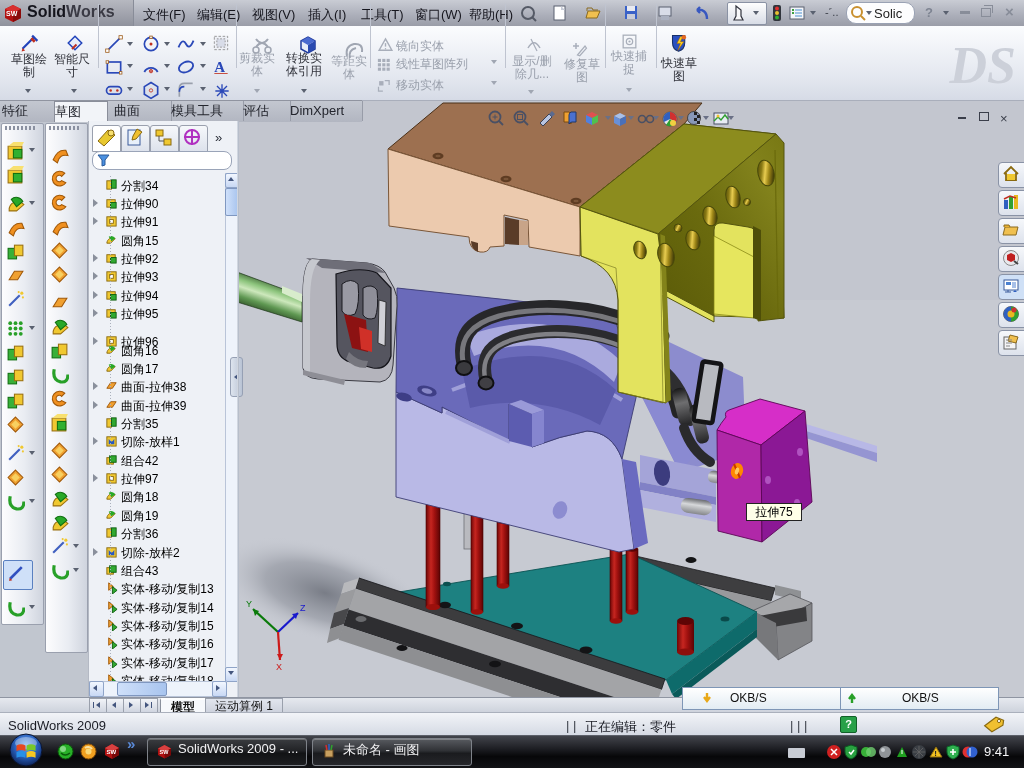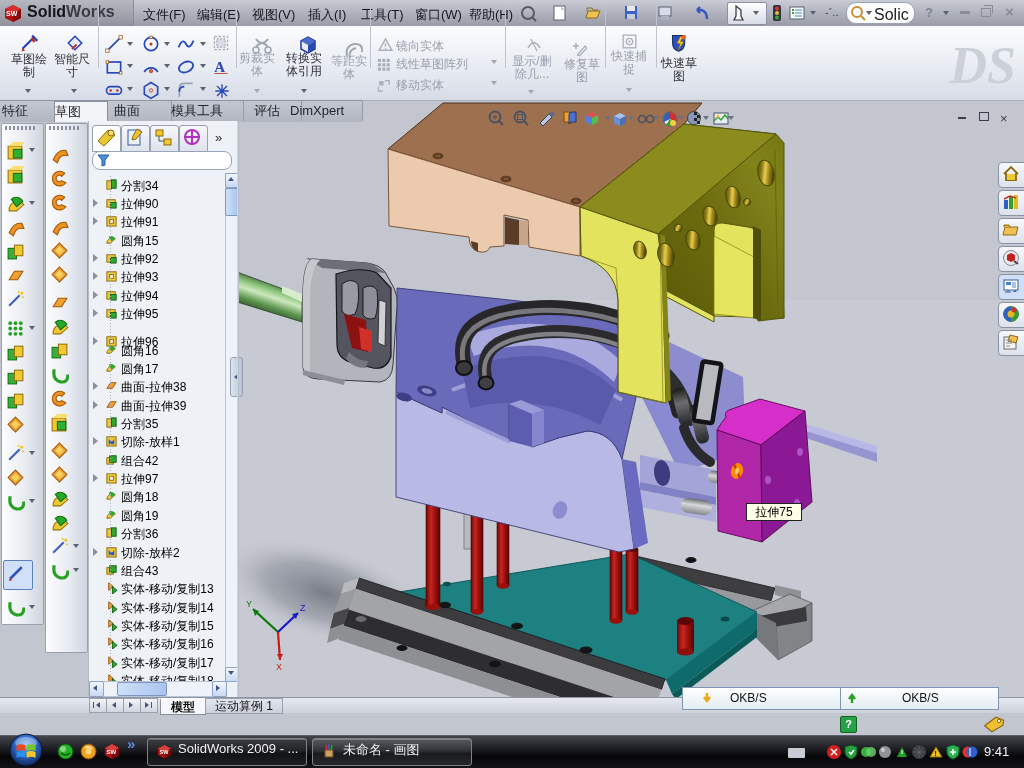--- a/index.html
+++ b/index.html
@@ -317,21 +317,21 @@
       <rect x="4" y="8" width="2" height="2" fill="#40a040"></rect>
     </svg>
 <div class="abs dd" style="left:810px;top:11px"></div>
 <div class="abs" style="left:825px;top:6px;font-size:11px;color:#3a3e48">-˹..</div>
 <div class="abs" style="left:846px;top:2px;width:67px;height:20px;background:#fdfdfe;border:1px solid #9aa2b4;border-radius:10px"></div>
 <svg class="abs" style="left:849px;top:4px" width="18" height="18" viewBox="0 0 18 18">
       <circle cx="8" cy="8" r="5" fill="none" stroke="#c89030" stroke-width="2"></circle>
       <line x1="12" y1="12" x2="16" y2="16" stroke="#c89030" stroke-width="2"></line>
     </svg>
 <div class="abs dd" style="left:866px;top:11px"></div>
-<div class="abs" style="left:874px;top:6px;font-size:16px;color:#222">Solic</div>
+<div class="abs" style="left:874px;top:6px;font-size:13px;color:#222">Solic</div>
 <div class="abs" style="left:925px;top:5px;font-size:13px;font-weight:bold;color:#7e8492">?</div>
 <div class="abs dd" style="left:943px;top:11px"></div>
 <div class="abs" style="left:1005px;top:3px;font-size:15px;font-weight:bold;color:#888d99">×</div>
 <div class="abs" style="left:960px;top:11px;width:10px;height:3px;background:#888d99"></div>
 <div class="abs" style="left:981px;top:8px;width:8px;height:7px;border:1.5px solid #888d99;background:transparent"></div>
     <div class="abs" style="left:984px;top:5px;width:8px;height:7px;border:1.5px solid #888d99;border-bottom:none;border-left:none"></div>
 <div id="toolbar" class="abs"></div>
 <svg class="abs" style="left:19px;top:33px" width="21" height="21" viewBox="0 0 24 24">
       <path d="M4,18 L18,4 M15,3 l6,6" stroke="#2244bb" stroke-width="2.5" fill="none"></path>
       <path d="M3,21 l4,-1 -3,-3 Z" fill="#c03020"></path>
@@ -488,21 +488,21 @@
       <circle cx="17" cy="6" r="2.5" fill="#e86820"></circle>
     </svg>
 <div class="tbtxt" style="left:656px;top:57px;width:46px">快速草
 图</div>
 <div id="ds" class="abs">DS</div>
 <div id="tabrow" class="abs"></div>
 <div class="ctab" style="left:2px;width:60px">特征</div>
 <div class="ctab ctabact" style="left:54px;width:52px">草图</div>
 <div class="ctab" style="left:114px;width:57px">曲面</div>
 <div class="ctab" style="left:171px;width:72px">模具工具</div>
-<div class="ctab" style="left:254px;width:47px">评估</div>
+<div class="ctab" style="left:243px;width:47px">评估</div>
 <div class="ctab" style="left:290px;width:72px">DimXpert</div>
 <div class="vtb abs" style="left:1px;top:123px;height:500px"></div>
 <div class="vtb abs" style="left:45px;top:123px;height:528px"></div>
 <div class="grip abs" style="left:5px;top:126px"></div>
 <div class="grip abs" style="left:49px;top:126px"></div>
 <svg class="icon" style="left:6px;top:141px" viewBox="0 0 18 18">
       <rect x="2" y="5" width="13" height="12" fill="#f0c830" stroke="#9a7010"></rect>
       <polygon points="2,5 7,1 17,1 15,5" fill="#f8e070"></polygon>
       <rect x="7" y="8" width="8" height="8" fill="#30b030" stroke="#107010"></rect>
     </svg>
@@ -1045,20 +1045,26 @@
 <div class="netc" style="left:682px"></div>
     <div class="netc" style="left:840px"></div>
 <svg class="abs" style="left:700px;top:691px" width="14" height="14" viewBox="0 0 14 14">
       <path d="M7,2 v7 M4,6 l3,4 3,-4" stroke="#e8a818" stroke-width="2.4" fill="none"></path>
     </svg>
 <div class="abs" style="left:730px;top:691px;font-size:12px;color:#111">OKB/S</div>
 <svg class="abs" style="left:845px;top:691px" width="14" height="14" viewBox="0 0 14 14">
       <path d="M7,12 v-7 M4,8 l3,-4 3,4" stroke="#28a028" stroke-width="2.4" fill="none"></path>
     </svg>
 <div class="abs" style="left:902px;top:691px;font-size:12px;color:#111">OKB/S</div>
+<div id="status" class="abs">
+      <span style="position:absolute;left:8px;top:5px">SolidWorks 2009</span>
+      <span style="position:absolute;left:566px;top:5px;color:#3a3e48">| |</span>
+      <span style="position:absolute;left:585px;top:5px">正在编辑：零件</span>
+      <span style="position:absolute;left:790px;top:5px;color:#3a3e48">| | |</span>
+    </div>
 <div class="abs" style="left:840px;top:716px;width:15px;height:15px;background:#28a048;border:1px solid #116028;border-radius:2px;color:#fff;font-size:11px;font-weight:bold;text-align:center;line-height:15px">?</div>
 <svg class="abs" style="left:983px;top:715px" width="22" height="19" viewBox="0 0 22 19">
       <path d="M2,12 L12,2 L20,4 L20,9 L10,17 Z" fill="#f0c030" stroke="#8a6a10" stroke-width="1.2" transform="rotate(8 11 9)"></path>
       <circle cx="16" cy="6" r="1.6" fill="#fff" stroke="#8a6a10"></circle>
     </svg>
 <div id="taskbar" class="abs"></div>
 <svg class="abs" style="left:6px;top:733px" width="40" height="34" viewBox="0 0 40 34">
       <defs>
         <radialGradient id="orb" cx="0.5" cy="0.35" r="0.7">
           <stop offset="0" stop-color="#7ab0f0"></stop>

